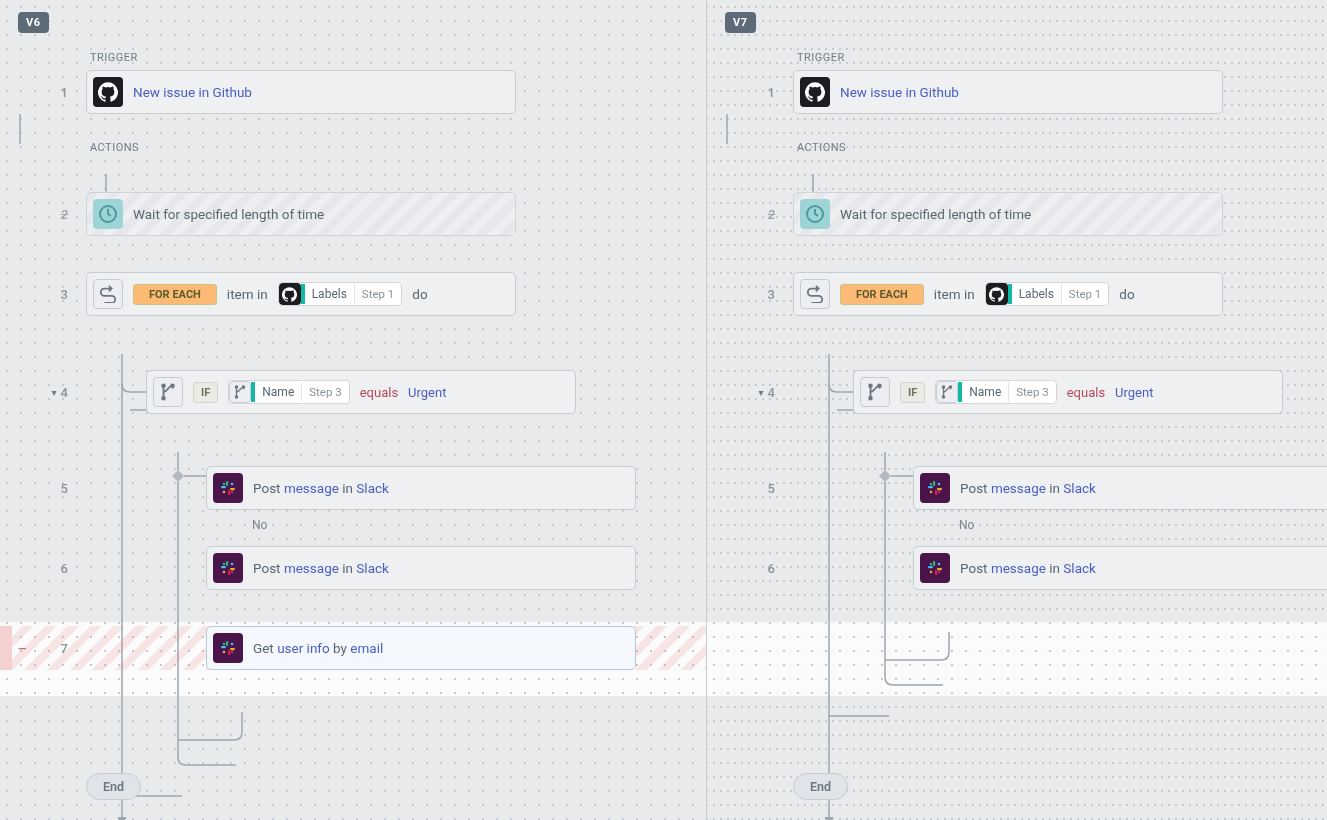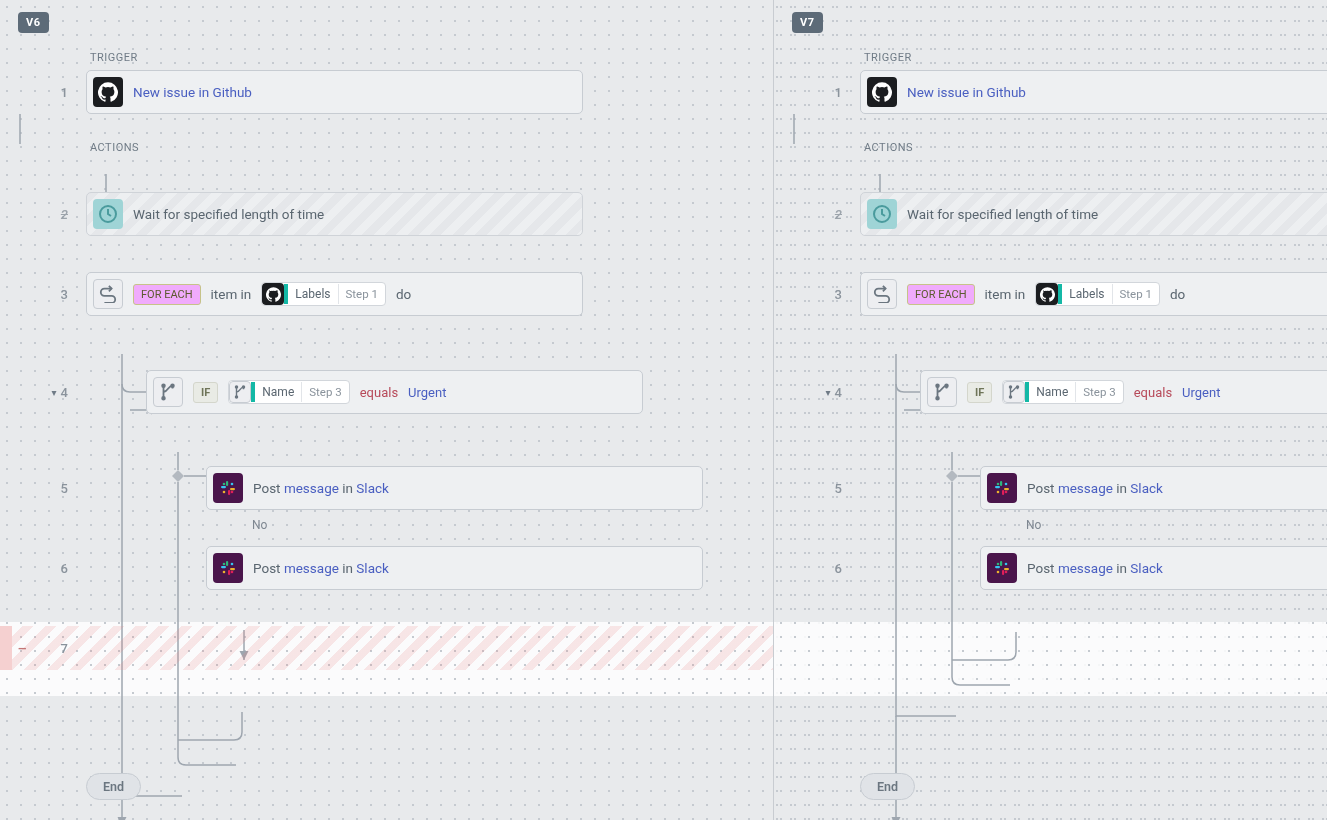--- a/index.html
+++ b/index.html
@@ -75,21 +75,21 @@
   .label-row .gutter { height: 20px; }
   .label-row { min-height: 20px; margin-top: 4px; }
   .step-box {
     background: #eef0f2;
     border: 1px solid #c7ccd2;
     border-radius: 5px;
     display: flex;
     align-items: center;
     padding: 6px 12px 6px 6px;
     gap: 10px;
-    width: 497px;
+    width: 430px;
   }
   .step-box.hlt { background: #f4f7fc; border-color: #b8c5dc; }
   .icon-sq {
     width: 30px; height: 30px;
     border-radius: 4px;
     display: flex; align-items: center; justify-content: center;
     flex-shrink: 0;
     color: #fff;
     font-size: 16px;
   }
@@ -104,26 +104,26 @@
   .icon-sq.branch { background: #edeef1; border: 1px solid #c7ccd2; }
   .icon-sq.branch svg { width: 18px; height: 18px; stroke:#6b7680; fill:none; stroke-width:2; }
   .icon-sq.branch-sm { background:#edeef1; border:1px solid #c7ccd2; width:22px; height:22px; }
   .icon-sq.branch-sm svg { width: 14px; height: 14px; stroke:#6b7680; fill:none; stroke-width:2; }
   .icon-sq.slack { background: #4a154b; }
   .icon-sq.slack svg { width: 20px; height: 20px; }
   .step-text { color: #5a6670; font-size: 13.5px; }
   .link { color: #4a5fc1; }
   .kw-red  { color: #b74a5a; }
   .tag-yellow {
-    background: #f0abfc;
+    background: #fdba74;
     border: 1px solid #c6c389;
     color: #5c5a2f;
     font-size: 11px;
-    font-weight: 400;
-    padding: 3px 7px;
+    font-weight: 700;
+    padding: 3px 15px;
     border-radius: 3px;
   }
   .tag-lt {
     background: #e9ebe5;
     border: 1px solid #d4d6cc;
     color: #6f7559;
     font-size: 11px;
     font-weight: 700;
     padding: 3px 7px;
     border-radius: 3px;
@@ -410,20 +410,30 @@
           <line x1="2" y1="0" x2="2" y2="30" stroke="#9ea6af" stroke-width="1.5" marker-end="url(#arr)"></line>
         </svg>
 
       <div class="row" style="margin-top:36px; position:relative; z-index:2;">
         <div class="diff-marker"></div>
         <span class="diff-sign">−</span>
         <div style="position:absolute; inset:0; z-index:-1;" class="hatched-red"></div>
         <div class="gutter" style="z-index:2;">
             <span>7</span>
           </div>
+        <div class="content indent-3" style="z-index:2;">
+          <div class="step-box hlt">
+            <span class="icon-sq slack">
+                <svg viewBox="0 0 20 20">
+                  <use href="#slack-icon"></use>
+                </svg>
+              </span>
+            <span class="step-text"><span>Get </span><span class="link">user info</span><span> by </span><span class="link">email</span></span>
+          </div>
+        </div>
       </div>
 
       <svg class="conn" style="left:164px; top:662px;" width="100" height="60">
         <path d="M78 0 v20 q0 8 -8 8 h-56" stroke="#9ea6af" fill="none" stroke-width="1.5"></path>
       </svg>
 
       <div class="row" style="margin-top:94px;">
         <div class="gutter"></div>
         <div class="content indent-1">
           <span class="end-pill">End</span>

